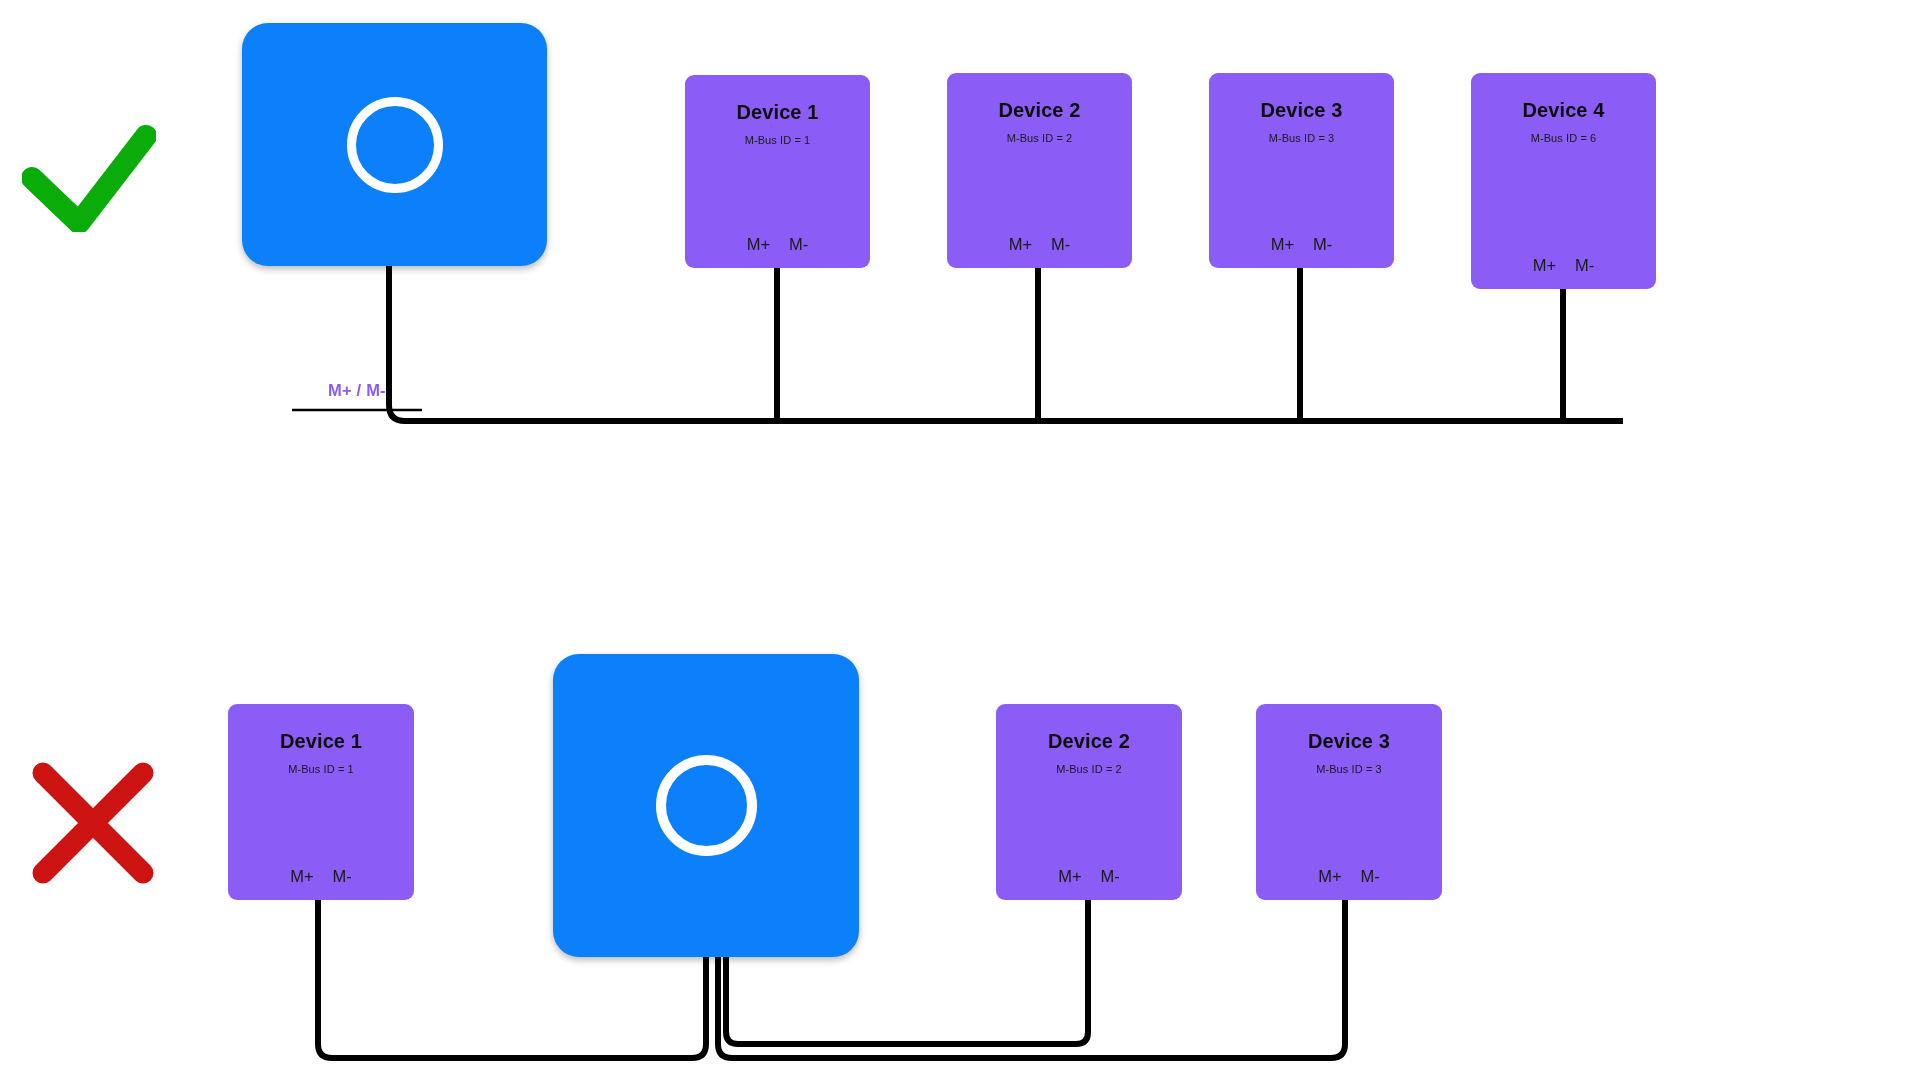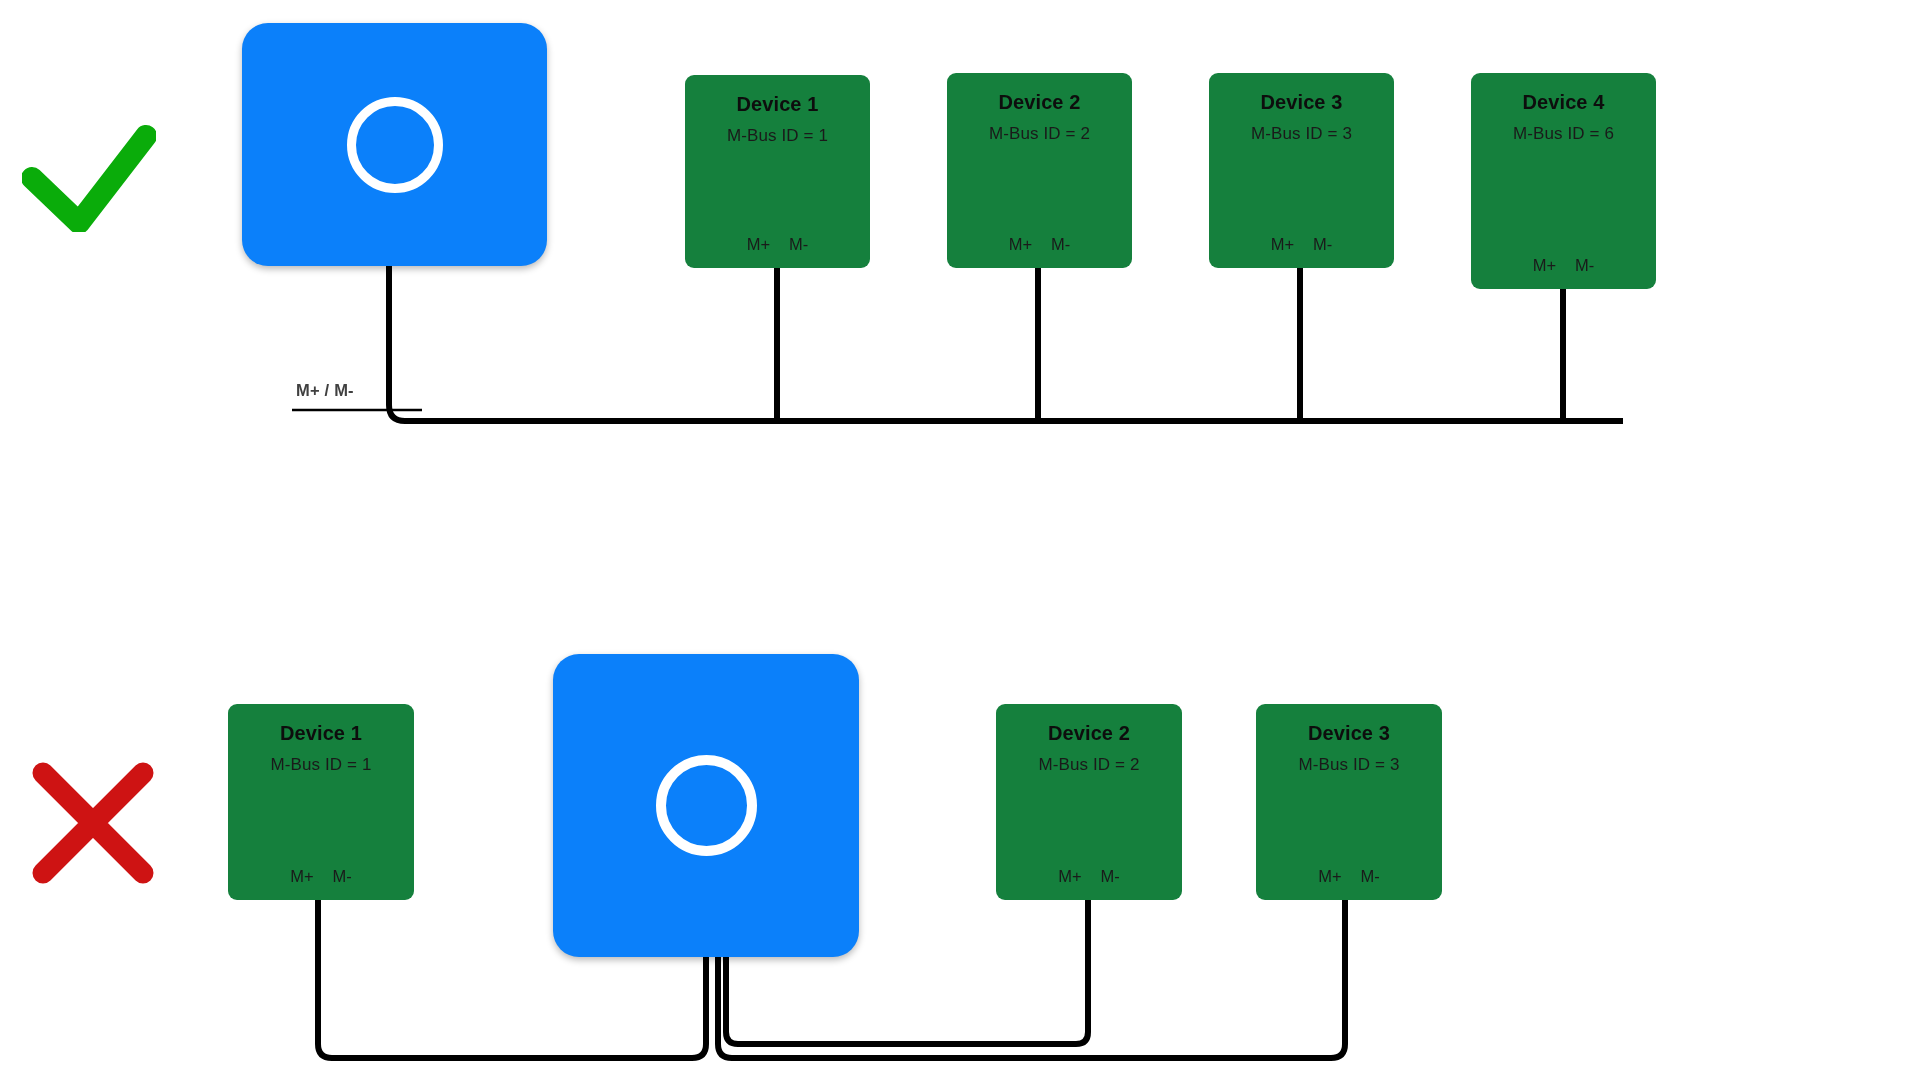--- a/index.html
+++ b/index.html
@@ -44,36 +44,36 @@
     border-radius: 50%;
     border-style: solid;
     border-color: #ffffff;
     box-sizing: border-box;
     background: transparent;
   }
 
   
   .device {
     position: absolute;
-    background: #15803d;
+    background: #8b5cf6;
     border-radius: 9px;
     box-sizing: border-box;
-    padding-top: 18px;
+    padding-top: 26px;
   }
   .device .dev-title {
     text-align: center;
     font-size: 20px;
     font-weight: bold;
     color: #0d0d0d;
     line-height: 1.1;
     letter-spacing: 0.1px;
   }
   .device .dev-sub {
     text-align: center;
-    font-size: 17px;
+    font-size: 11px;
     font-weight: normal;
     color: #1a1a1a;
     margin-top: 11px;
     letter-spacing: 0.1px;
   }
   .device .terminals {
     position: absolute;
     left: 0;
     right: 0;
     bottom: 14px;
@@ -83,23 +83,24 @@
     font-size: 16.5px;
     color: #1a1a1a;
   }
   .device .terminals span { display: inline-block; }
 
   
   .bus-label {
     position: absolute;
     font-size: 16.5px;
     font-weight: bold;
-    color: #404040;
+    color: #8b5cf6;
     letter-spacing: 0.2px;
     white-space: nowrap;
+    margin-left: 32px;
   }
 
   
   .verdict {
     position: absolute;
   }
 </style>
 </head>
 <body>
 

